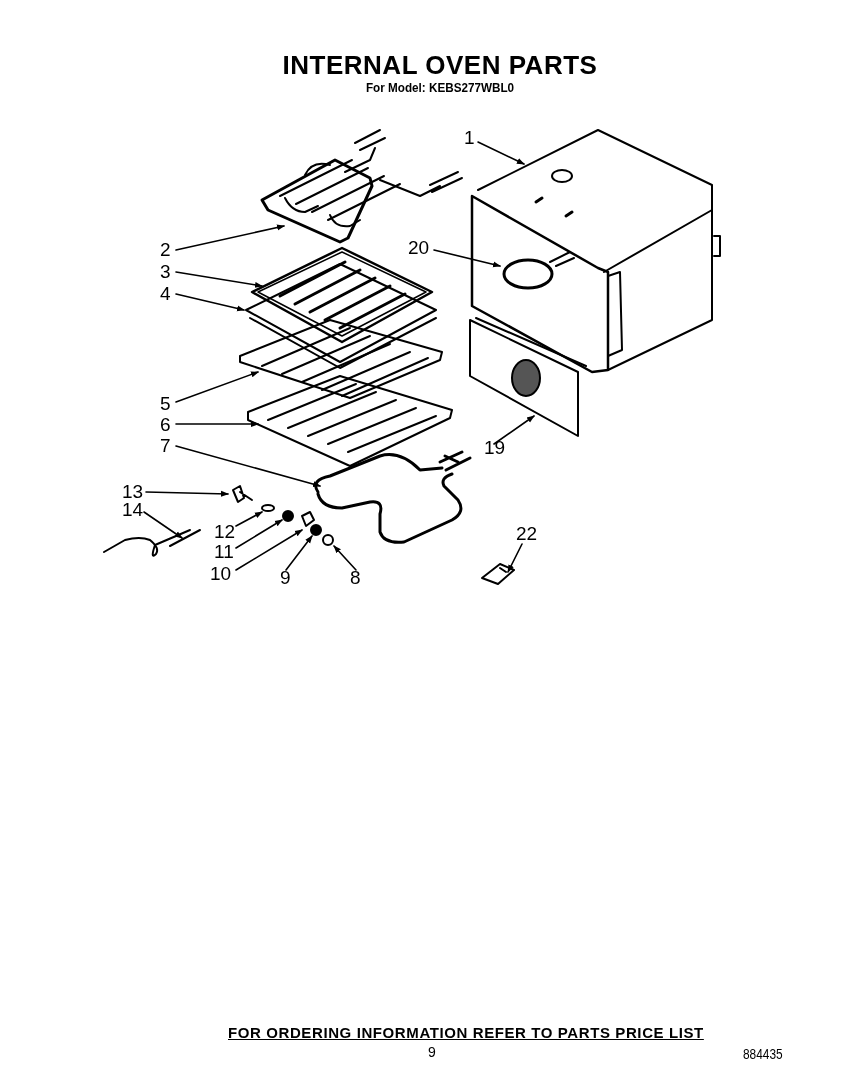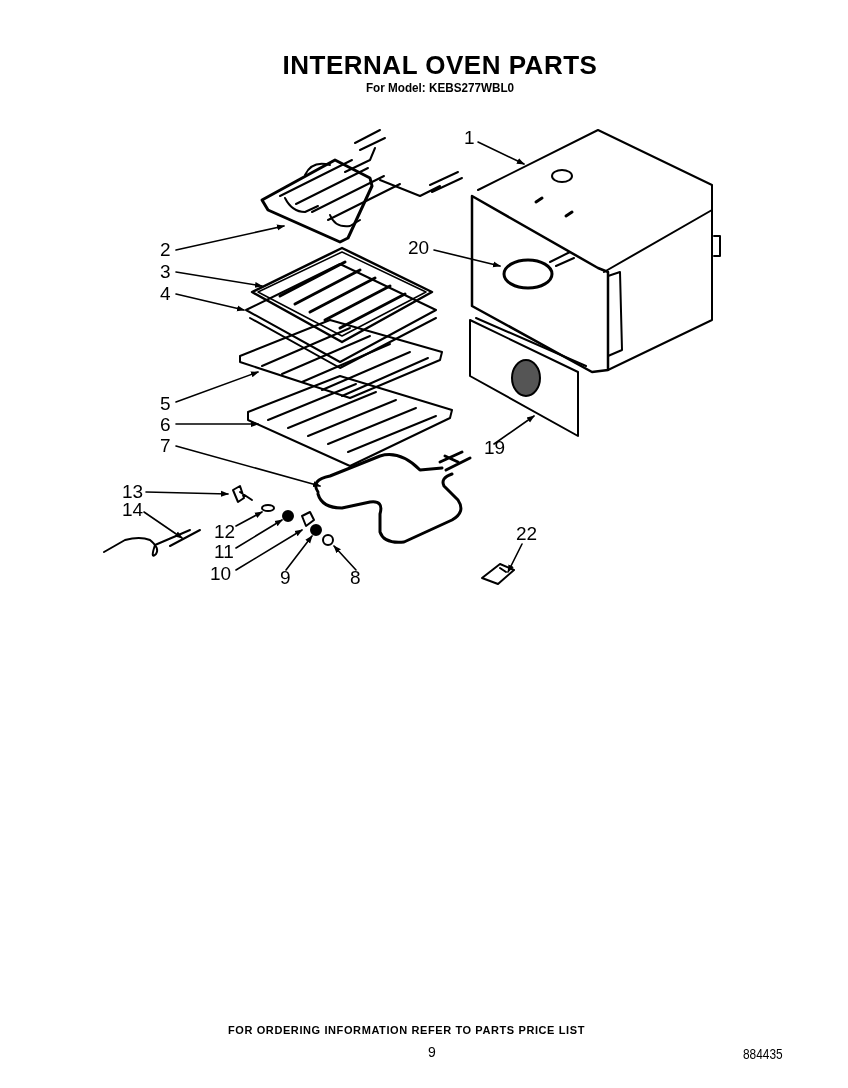--- a/index.html
+++ b/index.html
@@ -1,21 +1,21 @@
 <!DOCTYPE html>
 <html><head>
 <meta charset="utf-8">
 <style>
   html,body{margin:0;padding:0;background:#fff;}
   body{width:848px;height:1088px;position:relative;overflow:hidden;font-family:"Liberation Sans",sans-serif;color:#000;}
   .title{position:absolute;left:0;width:880px;top:50px;text-align:center;font-weight:bold;font-size:26px;letter-spacing:0.5px;}
   .subtitle{position:absolute;left:0;width:880px;top:80px;text-align:center;font-weight:bold;font-size:13px;transform:scaleX(0.9);}
   .diagram{position:absolute;left:0;top:0;}
   .callout{font-family:"Liberation Sans",sans-serif;font-size:19px;fill:#000;}
-  .footer{position:absolute;left:228px;top:1024px;font-weight:bold;font-size:11px;letter-spacing:0.6px;}
+  .footer{position:absolute;left:228px;top:1024px;font-weight:bold;font-size:15px;letter-spacing:0.6px;text-decoration:underline;}
   .pageno{position:absolute;left:428px;top:1044px;font-size:14px;}
   .docno{position:absolute;left:743px;top:1046px;font-size:14px;transform:scaleX(0.85);transform-origin:left;}
 </style>
 </head>
 <body>
 
 <div class="title">INTERNAL OVEN PARTS</div>
 <div class="subtitle">For Model: KEBS277WBL0</div>
 
 <svg class="diagram" width="848" height="1088" viewBox="0 0 848 1088" fill="none" stroke="#000" stroke-width="2" stroke-linejoin="round" stroke-linecap="round">

